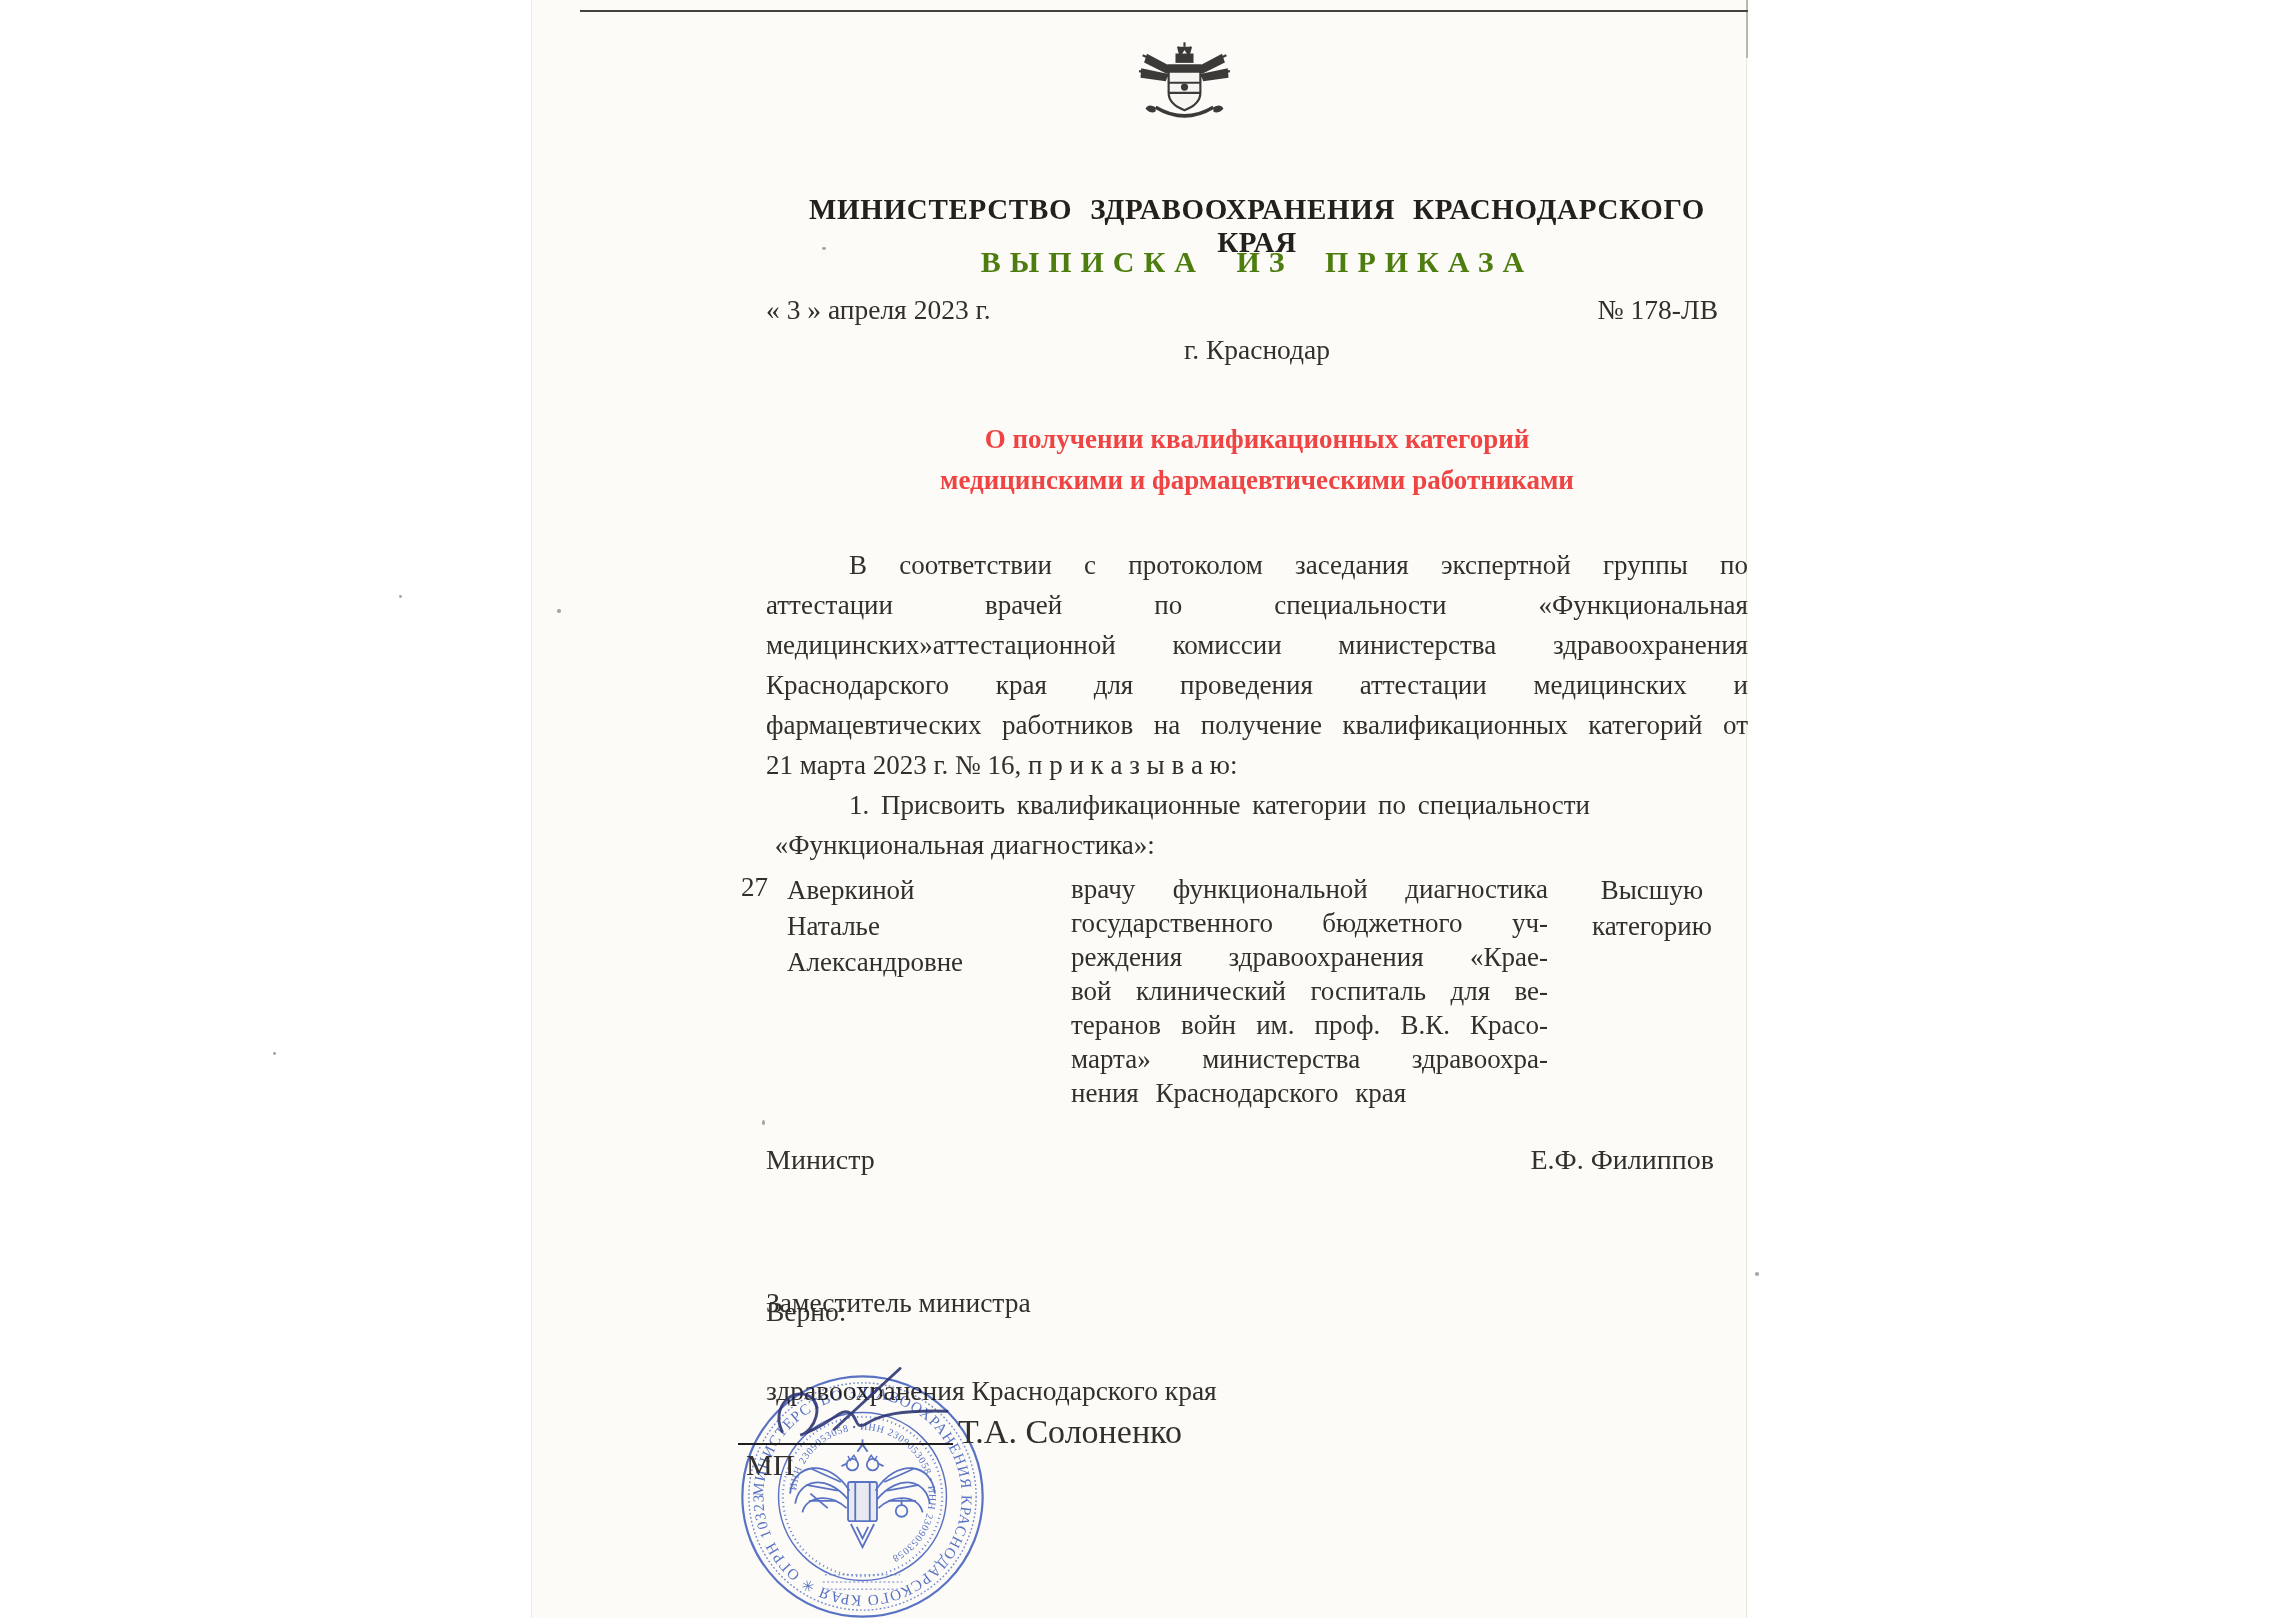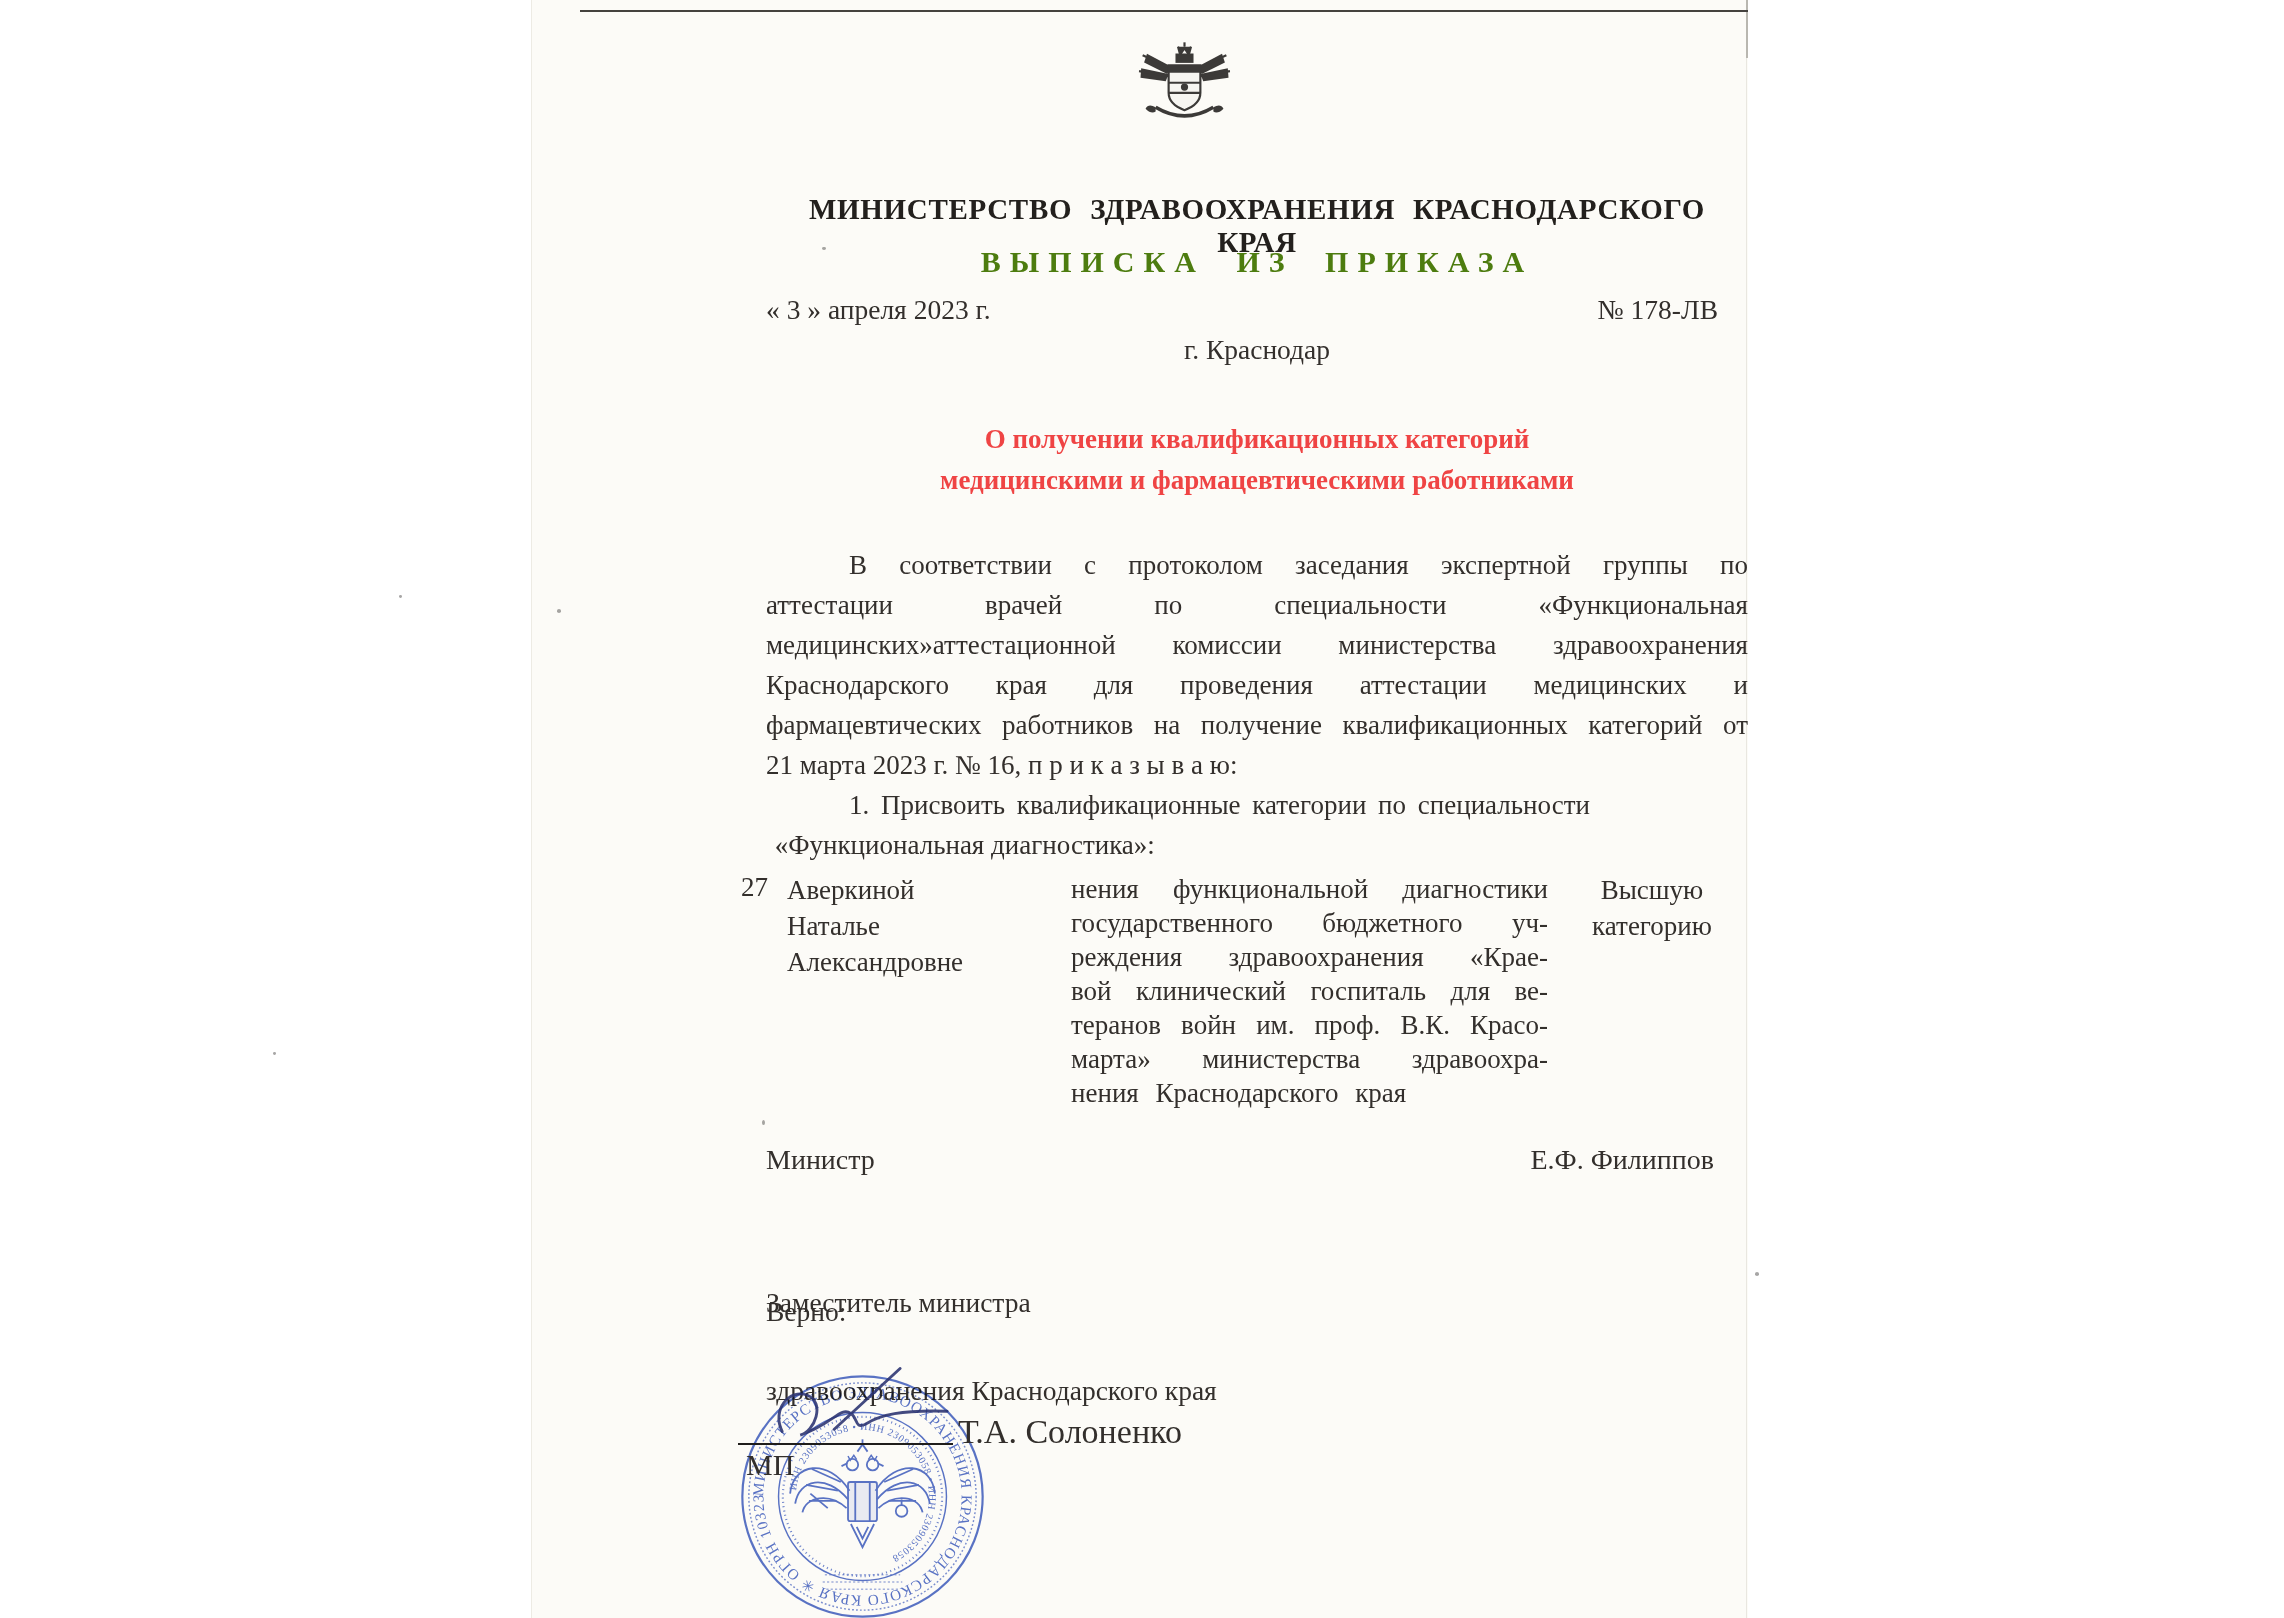--- a/index.html
+++ b/index.html
@@ -127,21 +127,21 @@
 </div>
 
 <div class="table">
   <div class="t-num">27</div>
   <div class="t-name">
     <div>Аверкиной</div>
     <div>Наталье</div>
     <div>Александровне</div>
   </div>
   <div class="t-pos">
-    <div class="jline">нения функциональной диагностики</div>
+    <div class="jline">врачу функциональной диагностика</div>
     <div class="jline">государственного бюджетного уч-</div>
     <div class="jline">реждения здравоохранения «Крае-</div>
     <div class="jline">вой клинический госпиталь для ве-</div>
     <div class="jline">теранов войн  им. проф. В.К. Красо-</div>
     <div class="jline">марта» министерства здравоохра-</div>
     <div class="last">нения Краснодарского края</div>
   </div>
   <div class="t-cat">
     <div>Высшую</div>
     <div>категорию</div>

